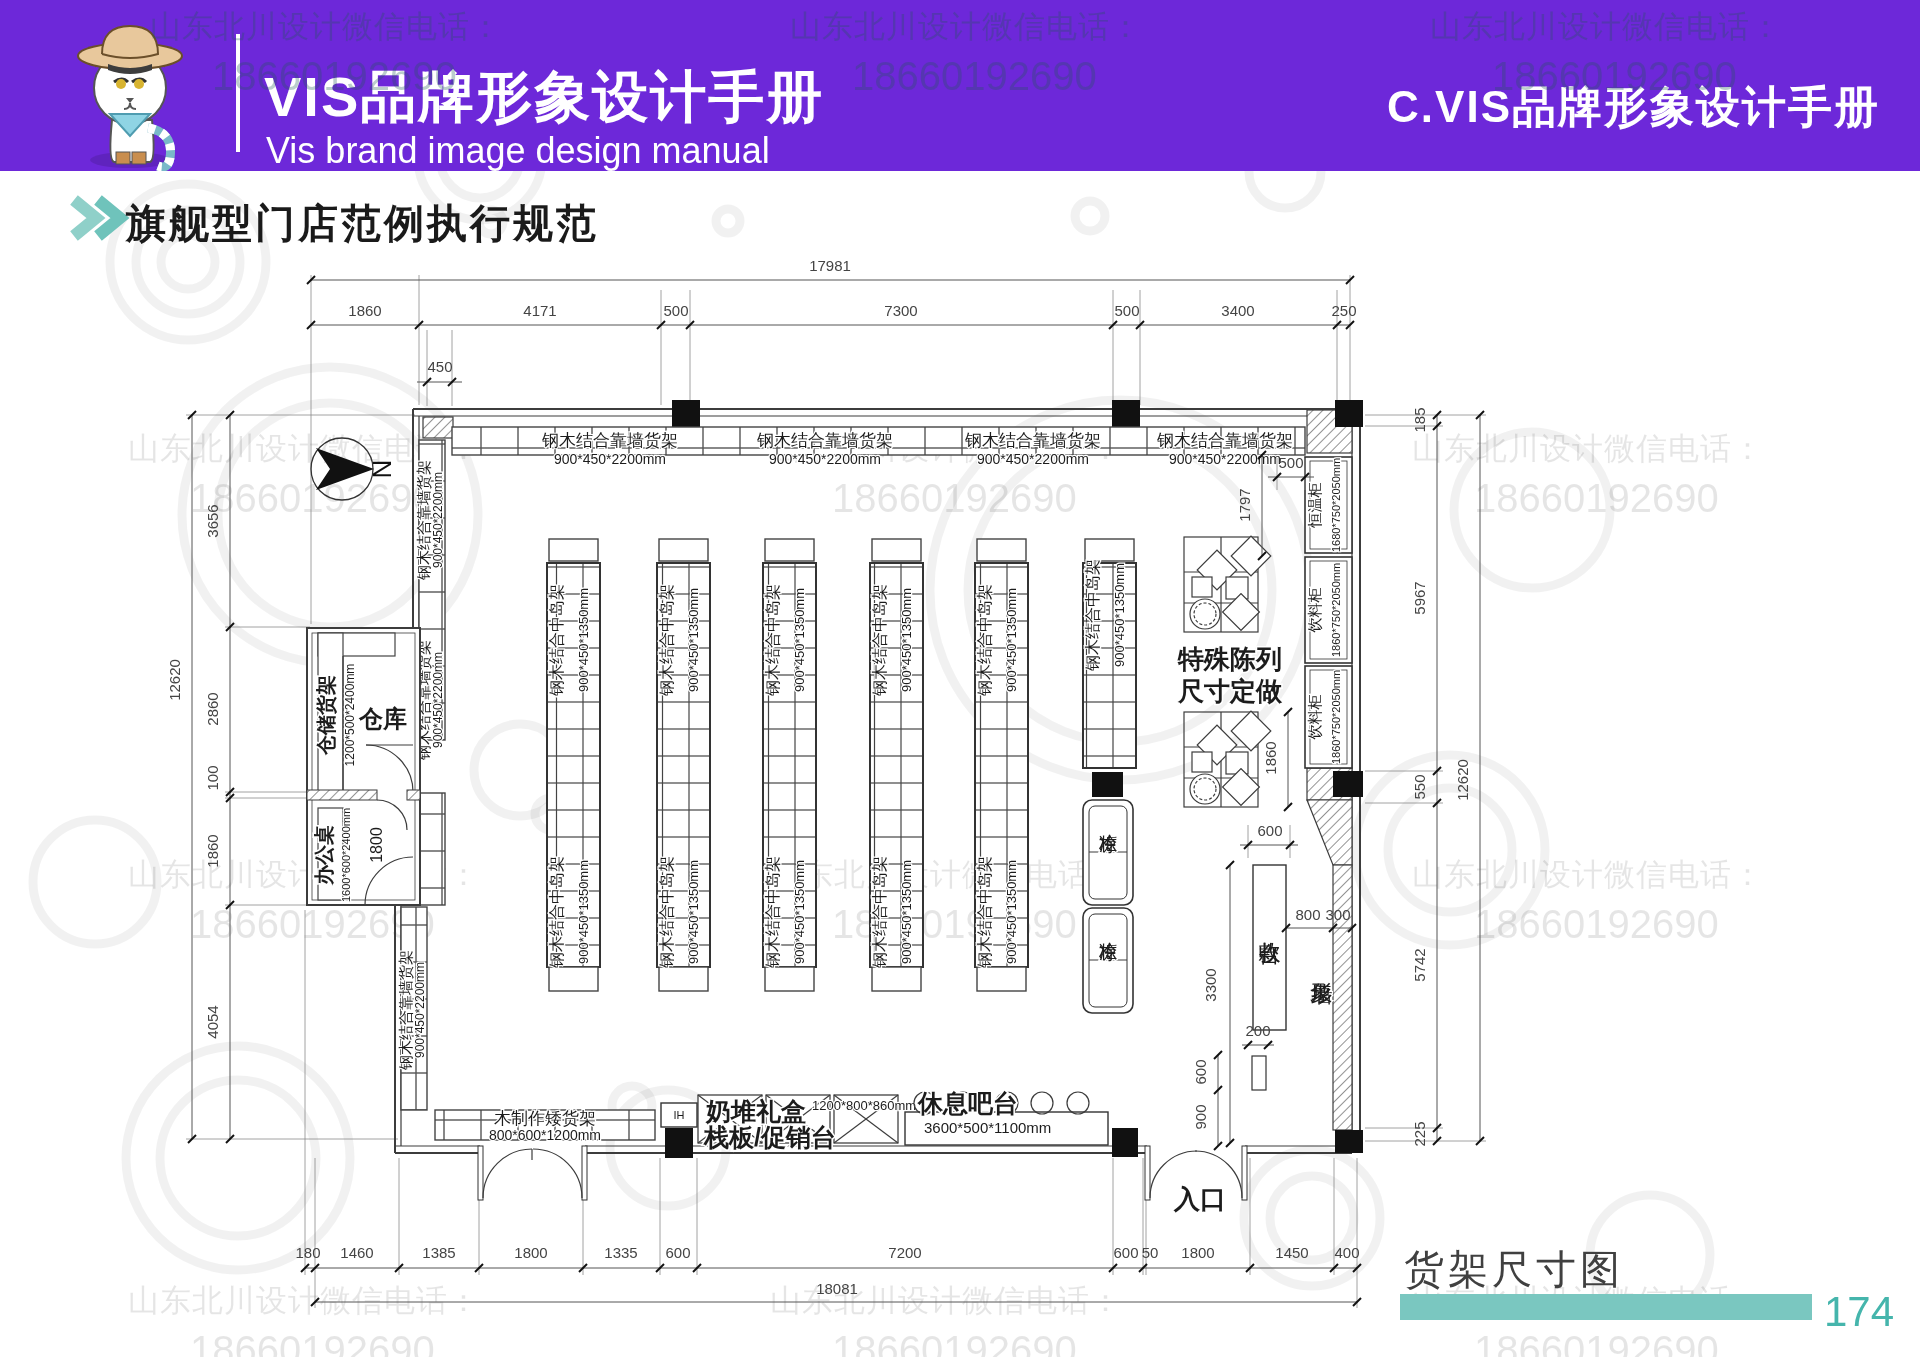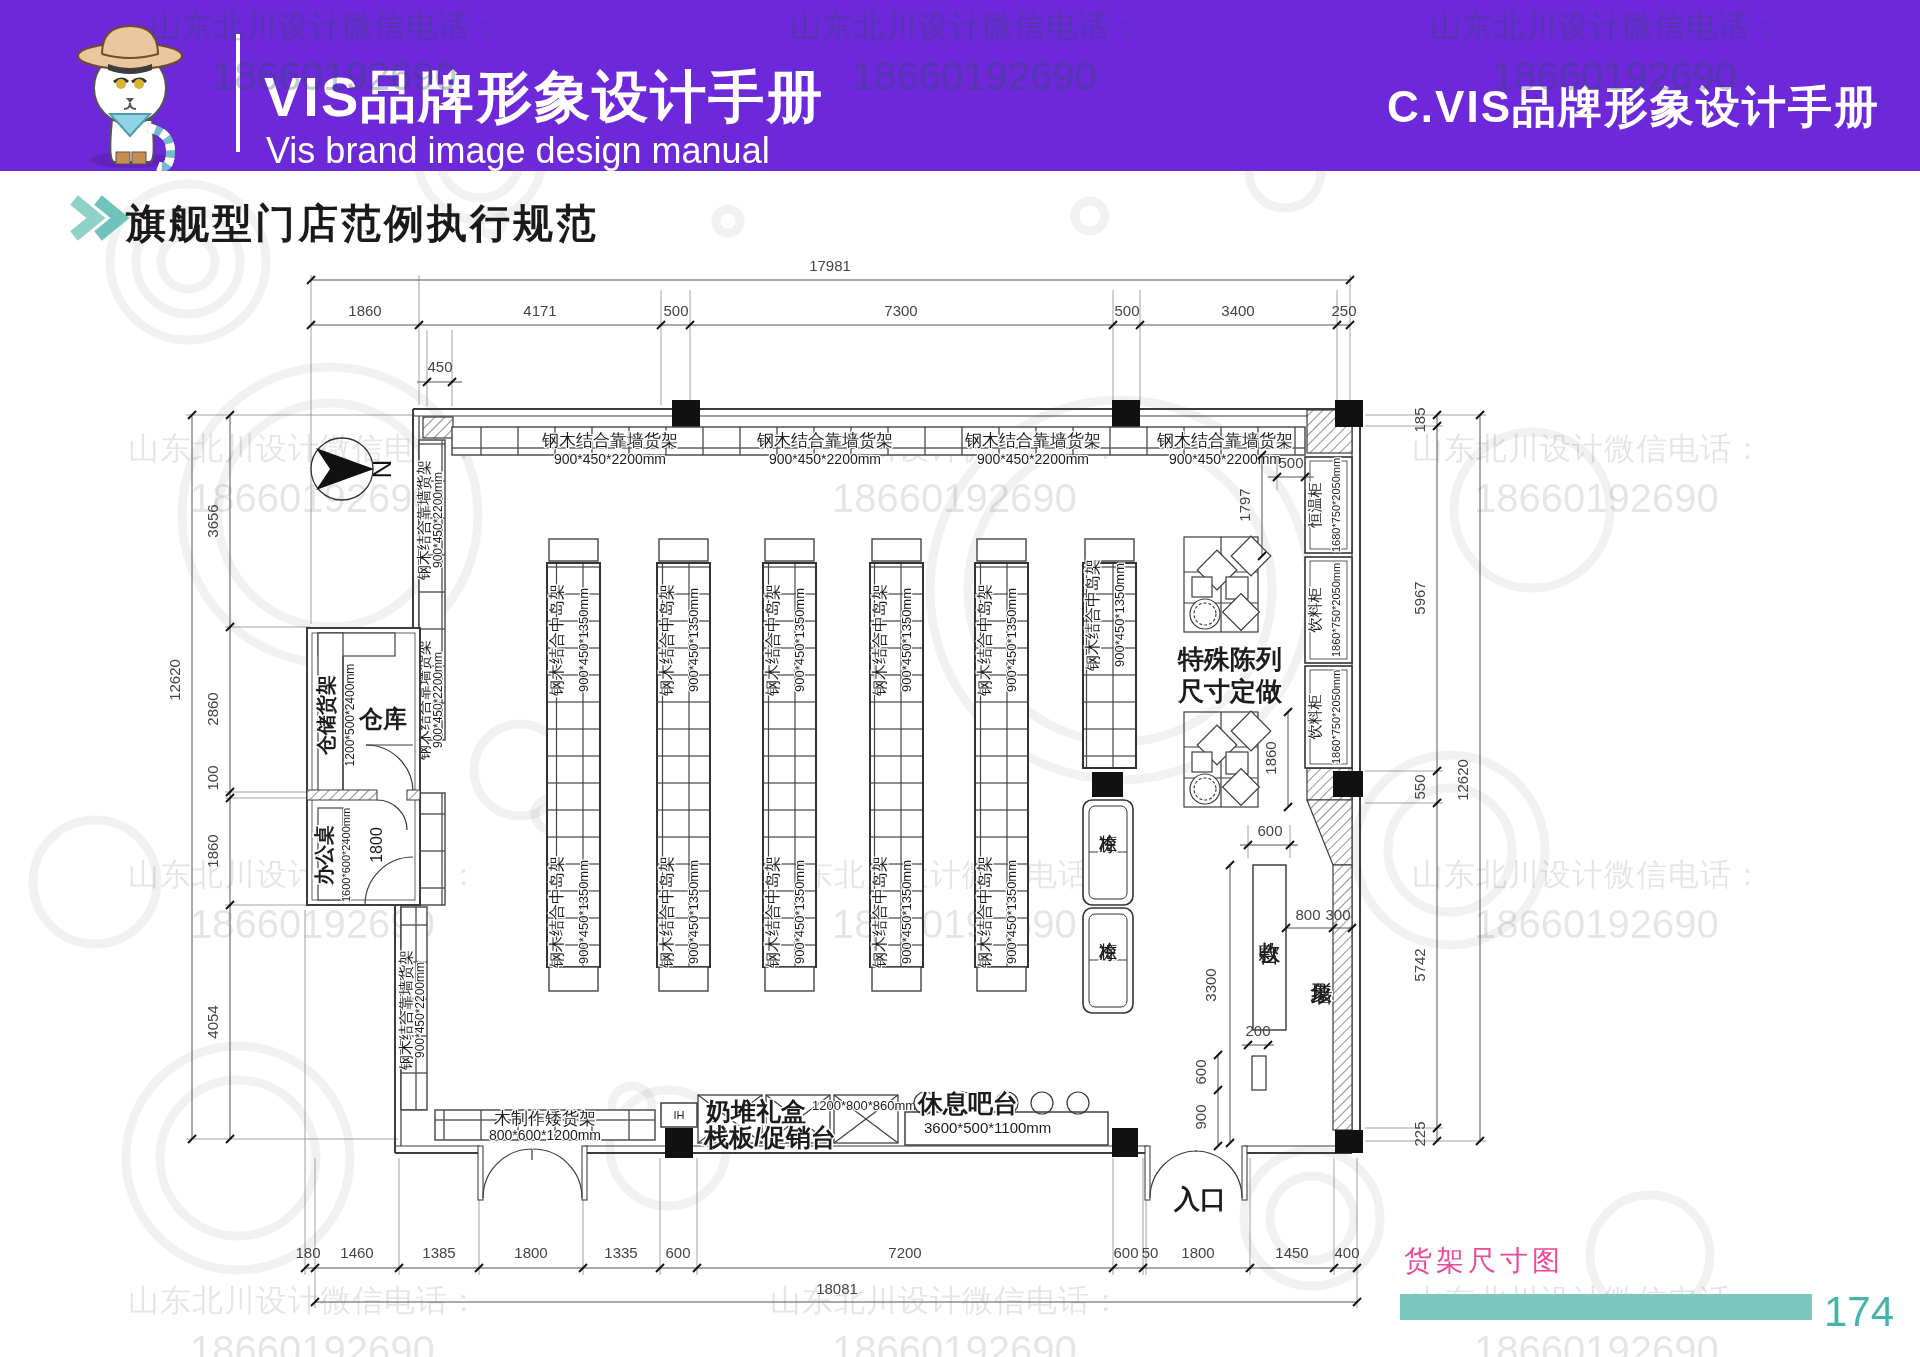--- a/index.html
+++ b/index.html
@@ -12,21 +12,21 @@
   .wm.on-header{color:rgba(30,90,85,0.30);}
   
   .header{position:absolute;left:0;top:0;width:1920px;height:171px;background:#6d28d9;}
   .hdr-divider{position:absolute;left:236px;top:34px;width:4px;height:118px;background:#fff;}
   .hdr-title{position:absolute;left:264px;top:60px;font-size:56px;font-weight:bold;color:#fff;letter-spacing:2px;}
   .hdr-sub{position:absolute;left:266px;top:130px;font-size:36px;color:#fff;}
   .hdr-right{position:absolute;right:40px;top:78px;font-size:44px;font-weight:bold;color:#fff;letter-spacing:2px;}
   
   .heading{position:absolute;left:126px;top:196px;font-size:40px;font-weight:bold;color:#1a1a1a;letter-spacing:3px;}
   
-  .cap{position:absolute;left:1404px;top:1242px;font-size:28px;color:#ec4899;letter-spacing:4px;}
+  .cap{position:absolute;left:1404px;top:1242px;font-size:40px;color:#404040;letter-spacing:4px;}
   .pagebar{position:absolute;left:1400px;top:1294px;width:412px;height:26px;background:#7ac7c0;}
   .pagenum{position:absolute;left:1824px;top:1288px;font-size:42px;color:#45b5ac;}
   svg text{font-family:"Liberation Sans",sans-serif;}
 </style>
 </head>
 <body>
 
 <svg class="layer" width="1920" height="1357">
   <g fill="none" stroke="rgba(0,0,0,0.055)" stroke-width="9">
     <circle cx="188" cy="262" r="78"></circle>

